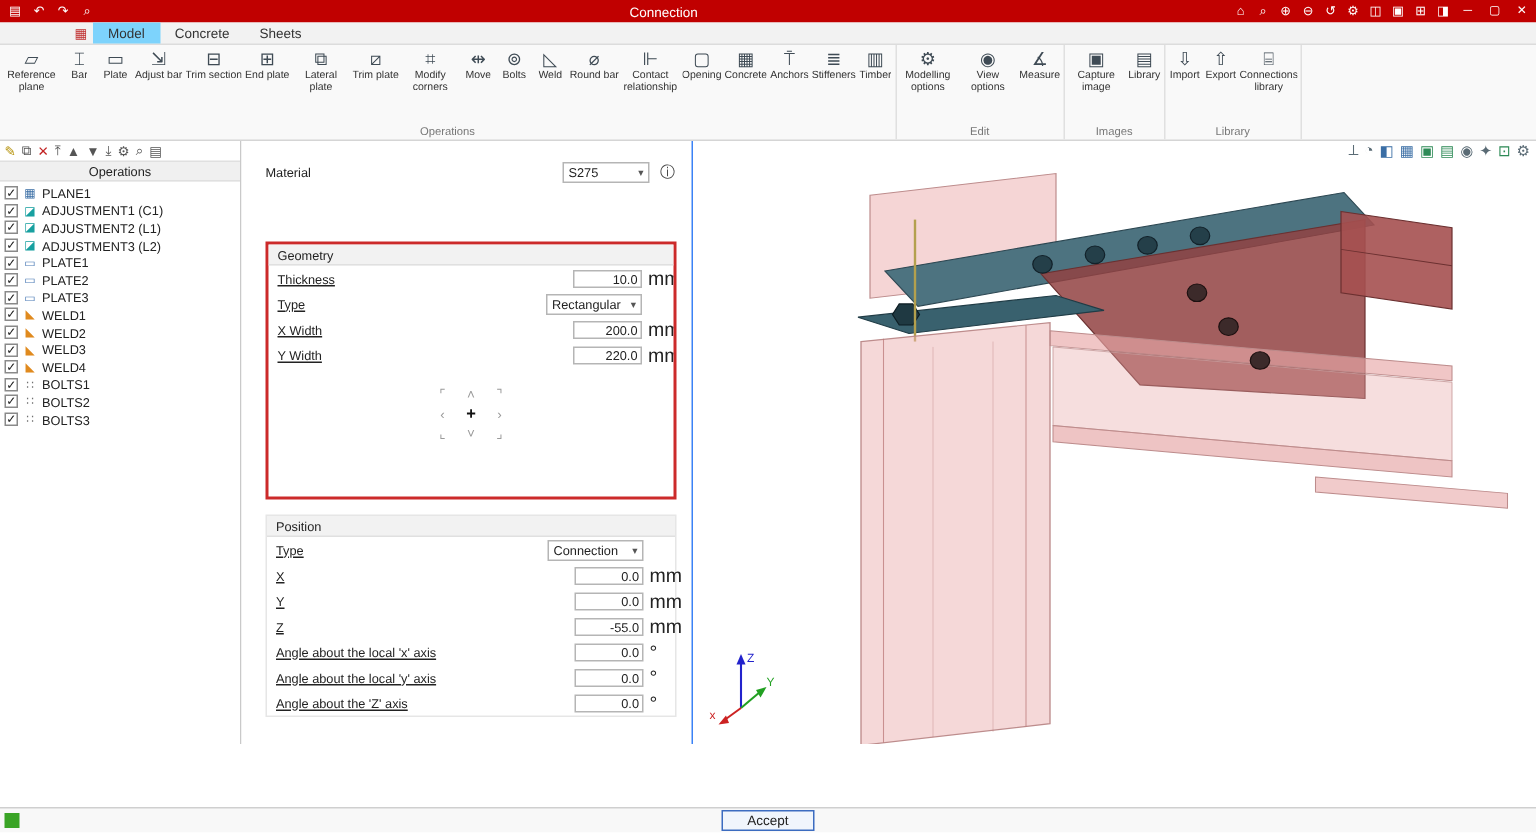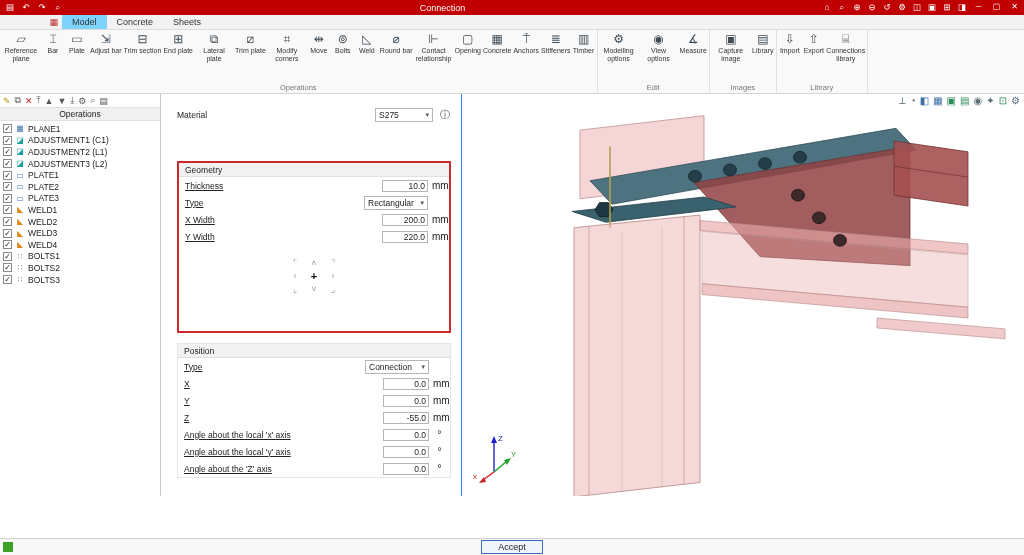--- a/index.html
+++ b/index.html
@@ -51,21 +51,21 @@
   .mat-row .plabel { flex: 1; }
   .pselect { width: 58px; height: 14px; border: 1px solid #b5b5b5; background: #fff; display: flex; align-items: center; justify-content: space-between; font-size: 8.5px; padding: 0 3px; cursor: default; }
   .pselect.wide { width: 64px; }
   .pselect .arr { font-size: 7px; color: #555; }
   .info { width: 12px; text-align: center; font-size: 10px; color: #444; margin-left: 6px; cursor: default; }
   .geo-wrap { border: 2px solid #cc2a2a; height: 172px; margin-bottom: 10px; overflow: hidden; margin-top: 39px; }
   .sec-head { height: 14px; line-height: 14px; background: #f2f2f2; border-bottom: 1px solid #e0e0e0; padding: 0 6px; font-size: 8.5px; color: #222; }
   .prow { display: flex; align-items: center; height: 17px; padding: 0 4px 0 6px; }
   .prow .plabel { flex: 1; text-decoration: underline; }
   .pin { width: 46px; height: 12px; border: 1px solid #b5b5b5; font-size: 8.5px; text-align: right; padding: 0 2px; font-family: inherit; color: #222; }
-  .punit { width: 17px; font-size: 10px; padding-left: 4px; text-align: center; }
+  .punit { width: 17px; font-size: 13px; padding-left: 4px; }
   .anchor-grid { width: 57px; margin: 12px auto 0; display: grid; grid-template-columns: repeat(3, 19px); grid-auto-rows: 13px; }
   .anc { text-align: center; color: #9a9a9a; font-size: 9px; line-height: 13px; cursor: default; }
   .anc.center { color: #111; font-weight: bold; font-size: 11px; line-height: 12px; }
   .pos-sec { border: 1px solid #e6e6e6; }
   
   .viewport { flex: 1; position: relative; background: #fff; min-width: 0; }
   .vp-tools { position: absolute; top: 1px; right: 4px; display: flex; gap: 4px; font-size: 10px; z-index: 2; }
   .vpt { cursor: default; }
   .vpt.g { color: #2e8b57; } .vpt.b { color: #3a6ea5; } .vpt.k { color: #5a6b75; }
   .scene { position: absolute; inset: 0; width: 100%; height: 100%; }

